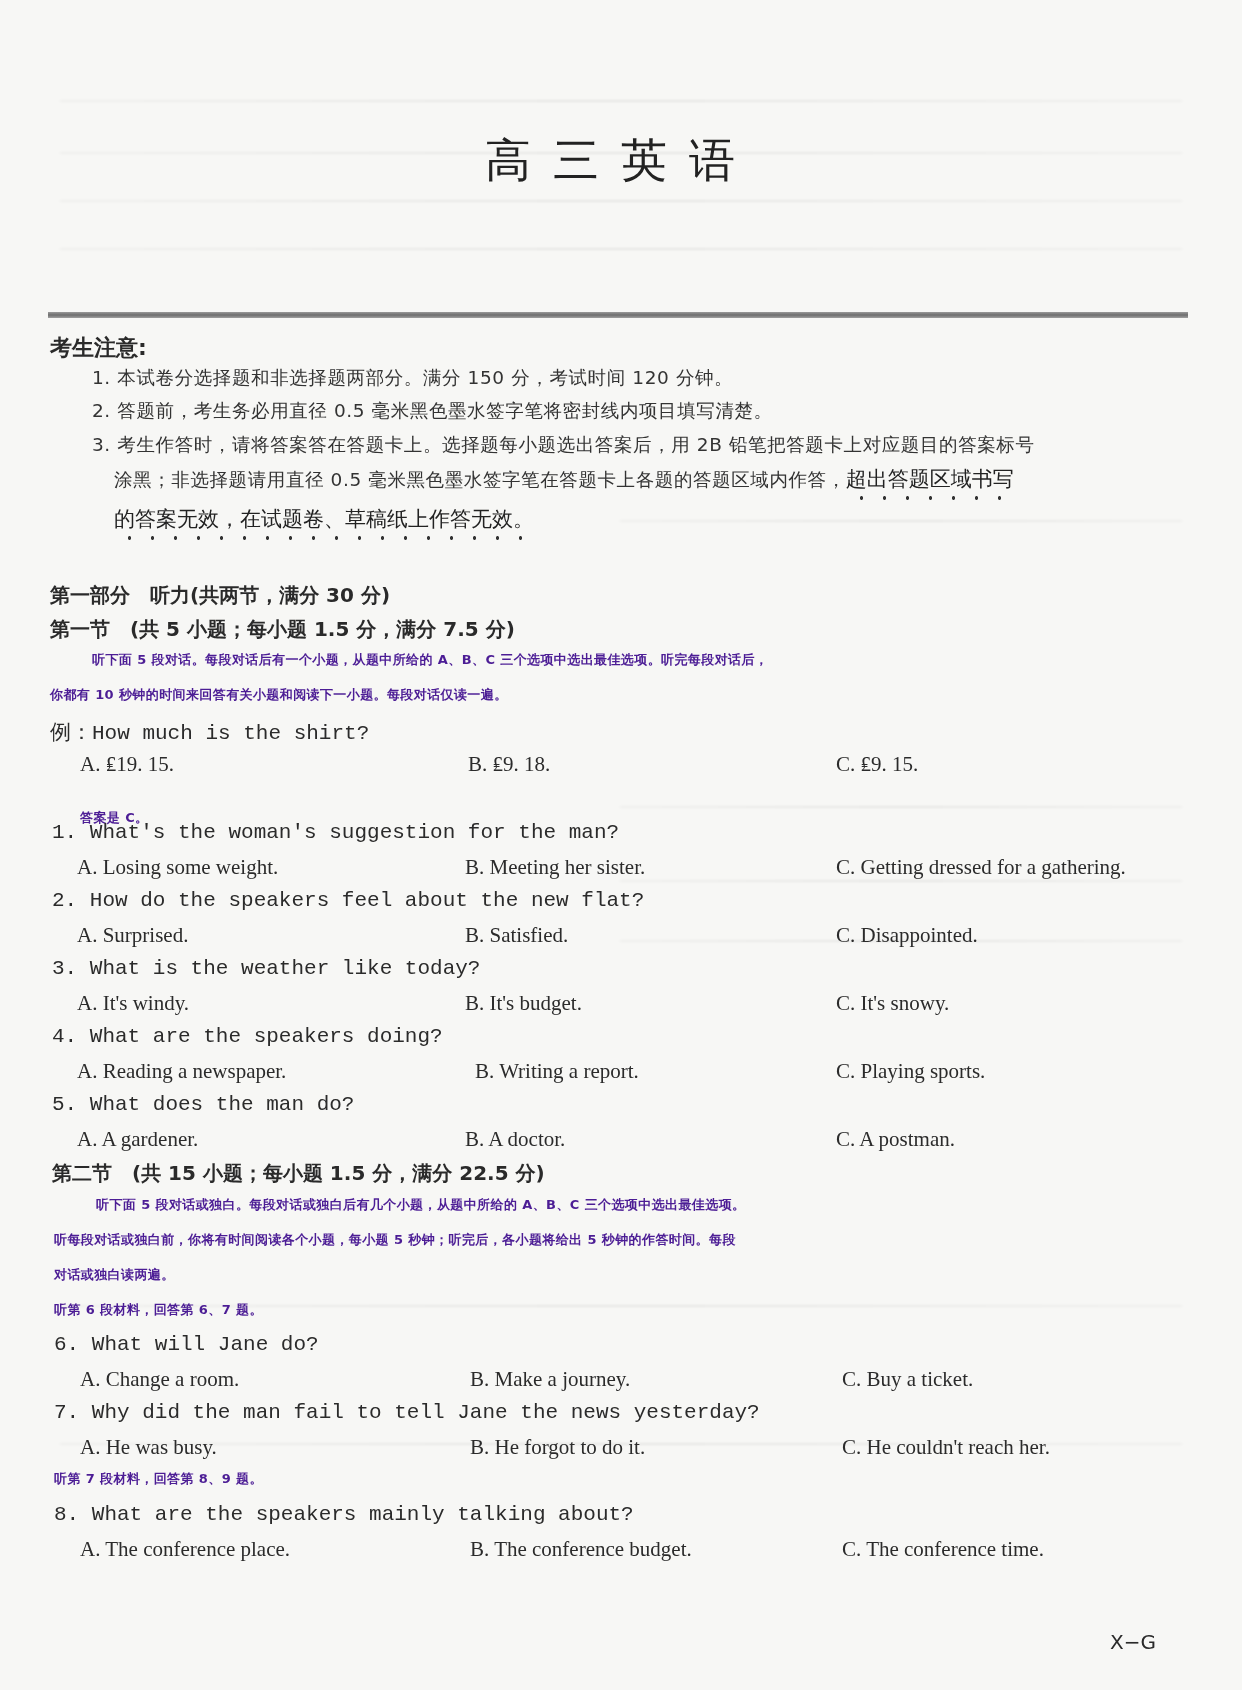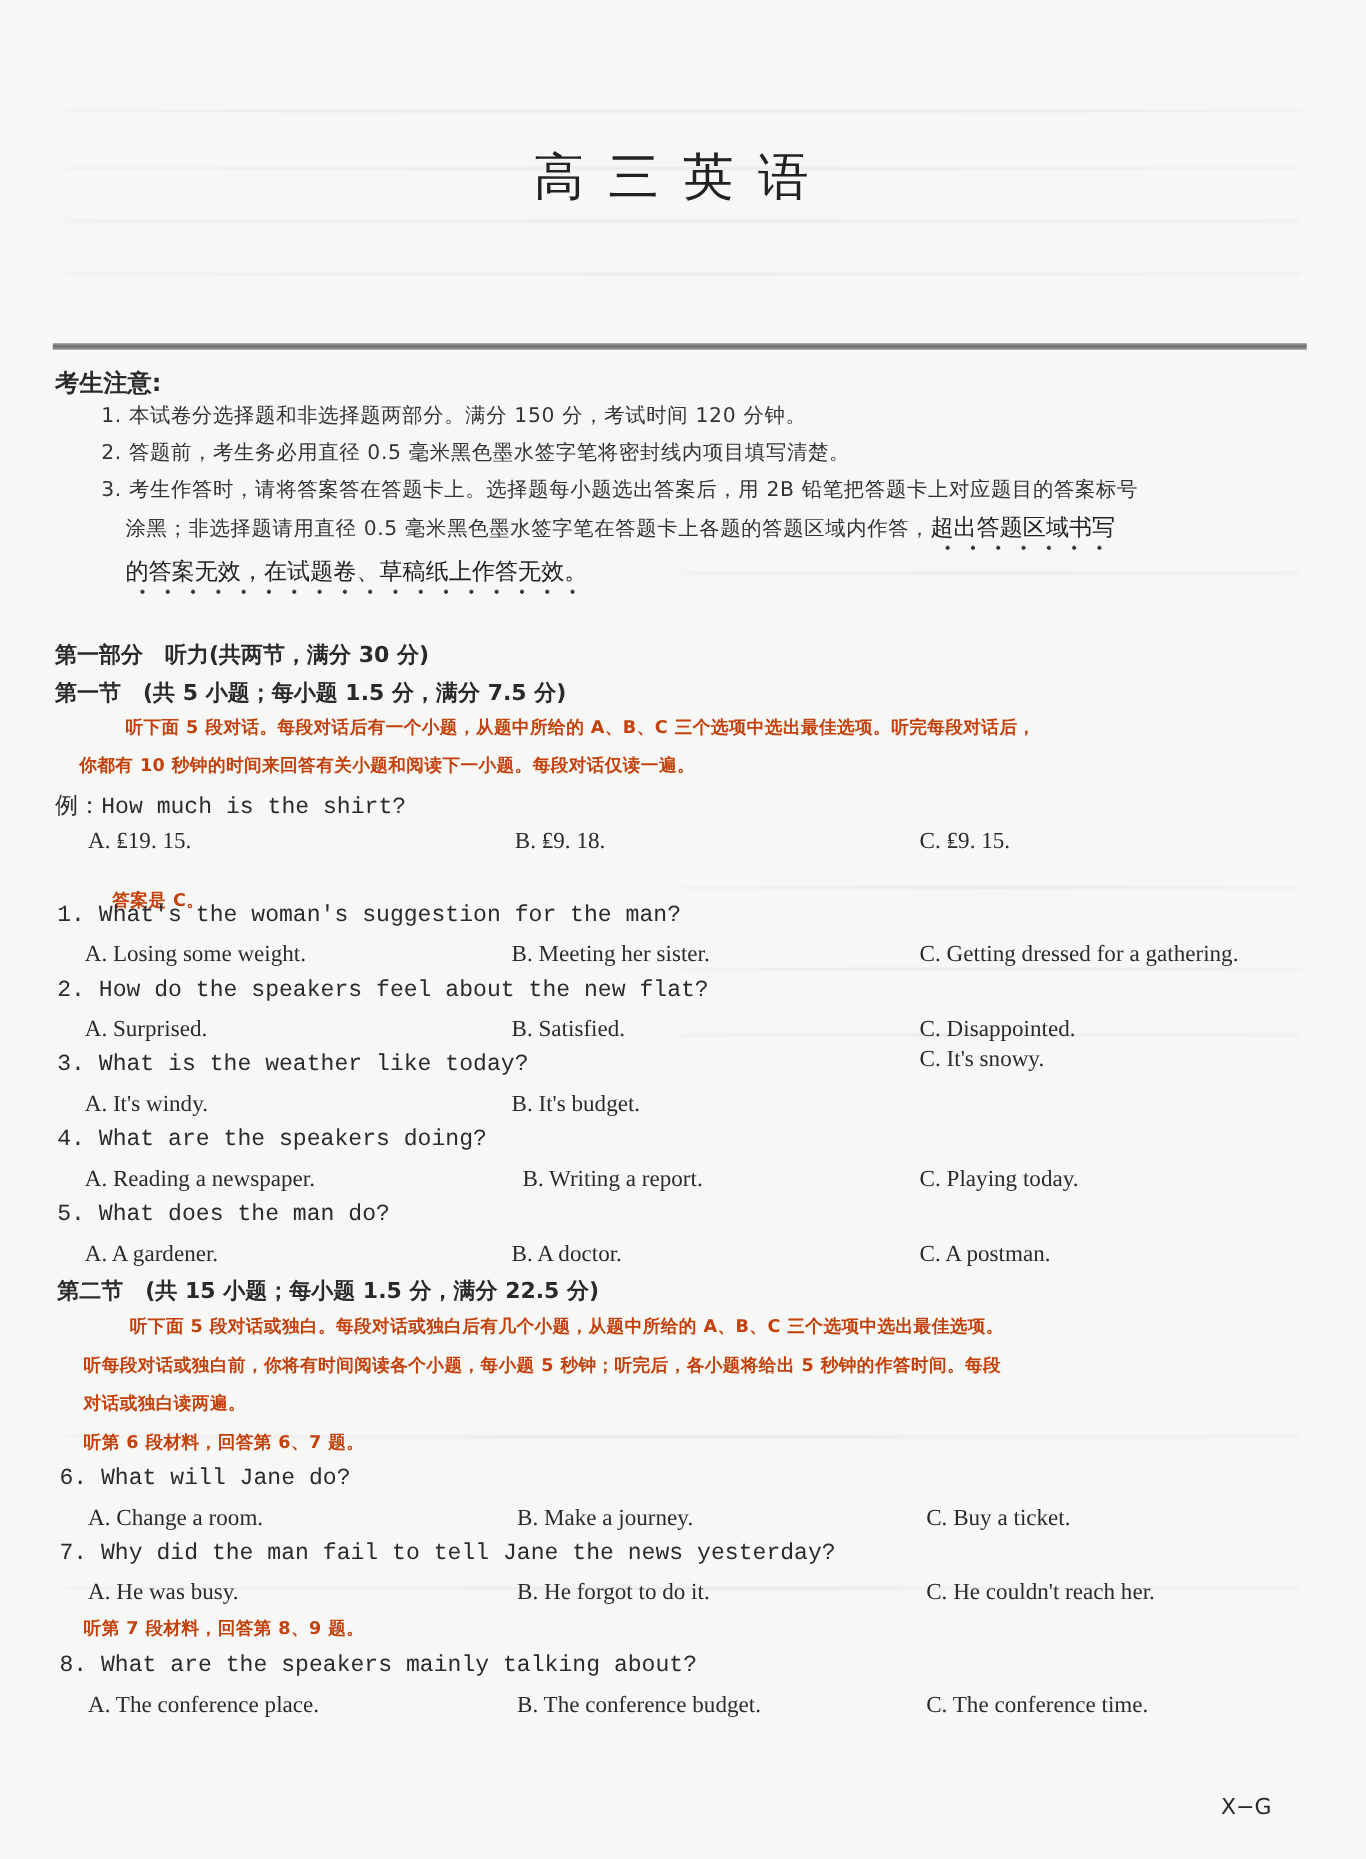--- a/index.html
+++ b/index.html
@@ -32,21 +32,21 @@
   .notice-head { top: 333px; left: 50px; font-size: 22px; }
   .note { font-size: 18.5px; color: #333; letter-spacing: 0.6px; }
   .note-bold { font-size: 21px; color: #222; font-weight: normal; font-family: "DejaVu Sans", sans-serif; }
   .emph { position: relative; }
   .emph::after {
     content: ""; position: absolute; left: 4px; right: 4px; bottom: -9px; height: 4px;
     background-image: radial-gradient(circle, #333 1.6px, transparent 2px);
     background-size: 23px 4px; background-repeat: repeat-x;
   }
   .sec { font-size: 20px; color: #2a2a2a; }
-  .para { font-size: 16px; color: #c2410c; letter-spacing: 0.4px; margin-left: 22px; }
+  .para { font-size: 13px; color: #4c1d95; letter-spacing: 0.4px; }
   .q { font-size: 21px; color: #2b2b2b; font-family: Liberation Mono, monospace; }
   .opt { font-size: 21px; color: #2b2b2b; }
   .footer { font-size: 20px; font-family: "DejaVu Sans", sans-serif; color: #2a2a2a; }
 </style>
 </head>
 <body>
 
 <div class="page">
 
   <div class="ghost" style="top:100px"></div>
@@ -91,26 +91,26 @@
   <div class="abs opt" style="top:855px; left:836px">C. Getting dressed for a gathering.</div>
 
   <div class="abs q" style="top:889px; left:52px">2. How do the speakers feel about the new flat?</div>
   <div class="abs opt" style="top:923px; left:77px">A. Surprised.</div>
   <div class="abs opt" style="top:923px; left:465px">B. Satisfied.</div>
   <div class="abs opt" style="top:923px; left:836px">C. Disappointed.</div>
 
   <div class="abs q" style="top:957px; left:52px">3. What is the weather like today?</div>
   <div class="abs opt" style="top:991px; left:77px">A. It's windy.</div>
   <div class="abs opt" style="top:991px; left:465px">B. It's budget.</div>
-  <div class="abs opt" style="top:950px; left:836px">C. It's snowy.</div>
+  <div class="abs opt" style="top:991px; left:836px">C. It's snowy.</div>
 
   <div class="abs q" style="top:1025px; left:52px">4. What are the speakers doing?</div>
   <div class="abs opt" style="top:1059px; left:77px">A. Reading a newspaper.</div>
   <div class="abs opt" style="top:1059px; left:475px">B. Writing a report.</div>
-  <div class="abs opt" style="top:1059px; left:836px">C. Playing today.</div>
+  <div class="abs opt" style="top:1059px; left:836px">C. Playing sports.</div>
 
   <div class="abs q" style="top:1093px; left:52px">5. What does the man do?</div>
   <div class="abs opt" style="top:1127px; left:77px">A. A gardener.</div>
   <div class="abs opt" style="top:1127px; left:465px">B. A doctor.</div>
   <div class="abs opt" style="top:1127px; left:836px">C. A postman.</div>
 
   <div class="abs cn-bold sec" style="top:1160px; left:52px">第二节　(共 15 小题；每小题 1.5 分，满分 22.5 分)</div>
   <div class="abs cn-bold para" style="top:1196px; left:96px">听下面 5 段对话或独白。每段对话或独白后有几个小题，从题中所给的 A、B、C 三个选项中选出最佳选项。</div>
   <div class="abs cn-bold para" style="top:1231px; left:54px">听每段对话或独白前，你将有时间阅读各个小题，每小题 5 秒钟；听完后，各小题将给出 5 秒钟的作答时间。每段</div>
   <div class="abs cn-bold para" style="top:1266px; left:54px">对话或独白读两遍。</div>

